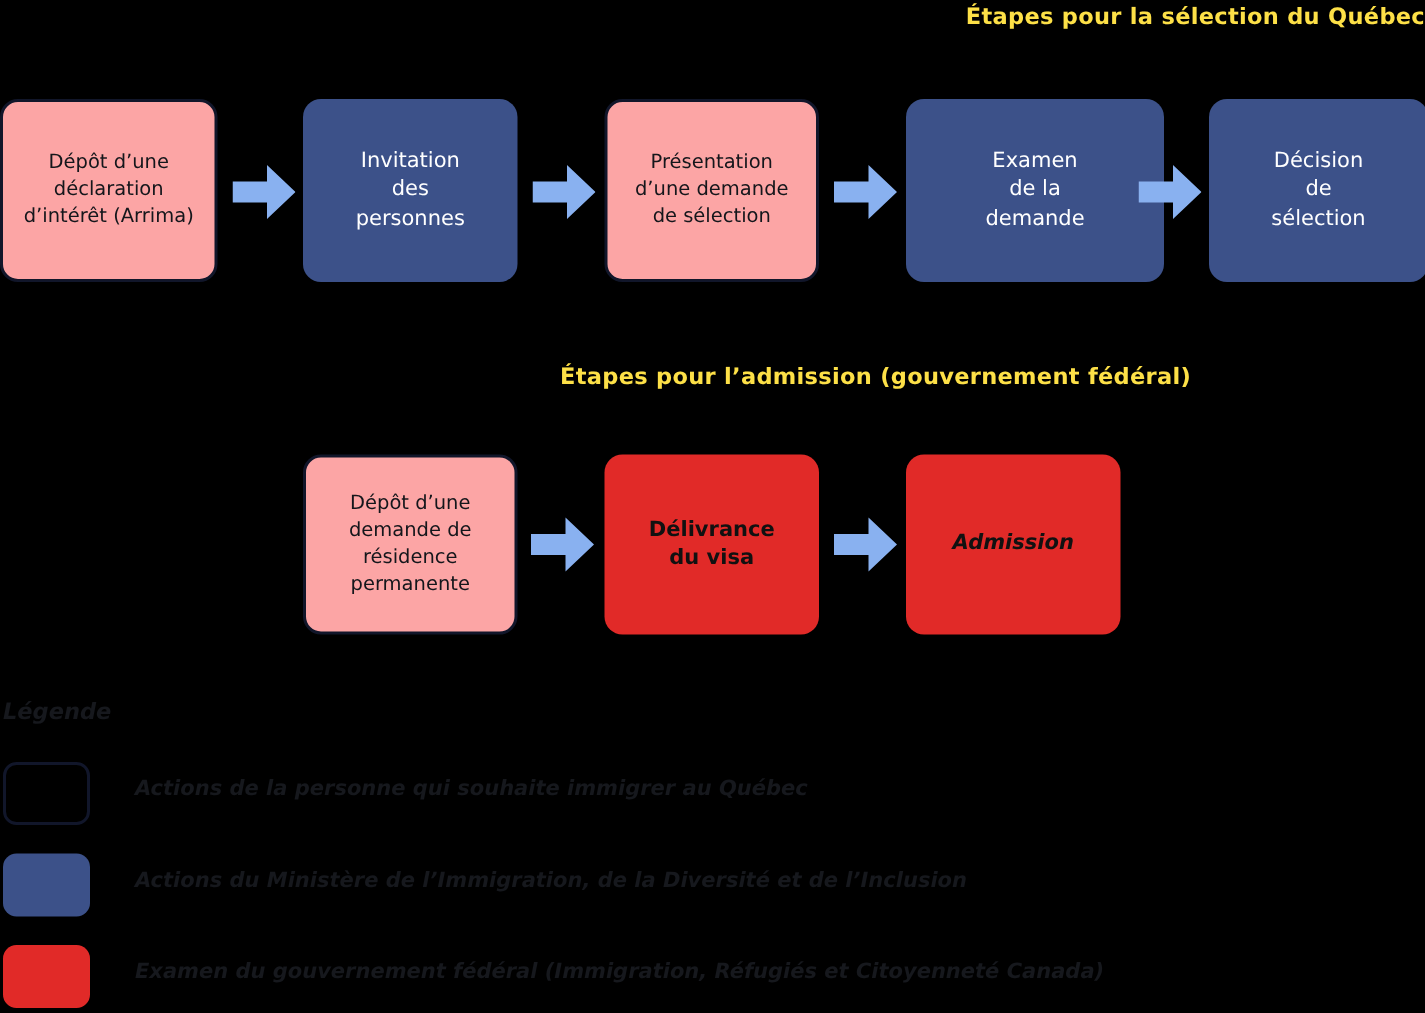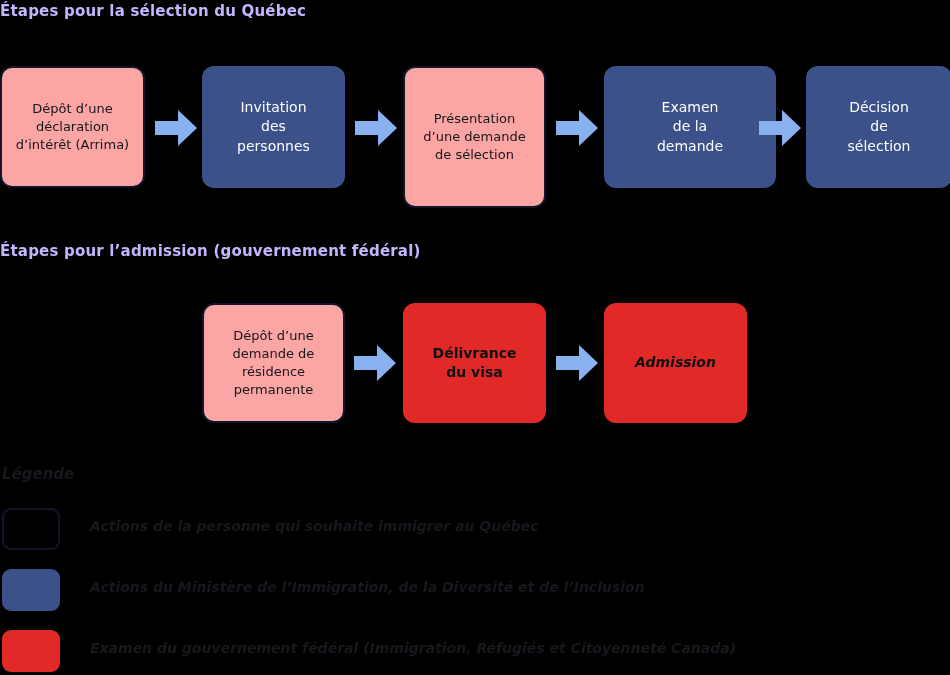--- a/index.html
+++ b/index.html
@@ -17,24 +17,24 @@
   .canvas {
     position: absolute;
     left: 0; top: 0;
     width: 950px;
     height: 675px;
   }
 
   
   .section-title {
     position: absolute;
-    text-align: left;
+    text-align: right;
     font-size: 15px;
     font-weight: bold;
-    color: #c4b5fd;
+    color: #fde047;
     letter-spacing: 0.2px;
     white-space: nowrap;
   }
   #title-selection { left: 0; top: 2px; width: 950px; }
   #title-admission { left: 0; top: 242px; width: 794px; }
 
   
   .node {
     position: absolute;
     border-radius: 12px;
@@ -144,21 +144,21 @@
 des
 personnes</span>
   </div>
 
   <div class="arrow" style="left:355px; top:108px;">
     <svg viewBox="0 0 42 40" xmlns="http://www.w3.org/2000/svg" aria-hidden="true">
       <path d="M0 13 H23 V2 L42 20 L23 38 V27 H0 Z" fill="#89b1f0"></path>
     </svg>
   </div>
 
-  <div class="node person" style="left:403px; top:66px; width:143px; height:142px;text-align:center;">
+  <div class="node person" style="left:403px; top:66px; width:143px; height:122px;text-align:center;">
     <span class="node-label">Présentation
 d’une demande
 de sélection</span>
   </div>
 
   <div class="arrow" style="left:556px; top:108px;">
     <svg viewBox="0 0 42 40" xmlns="http://www.w3.org/2000/svg" aria-hidden="true">
       <path d="M0 13 H23 V2 L42 20 L23 38 V27 H0 Z" fill="#89b1f0"></path>
     </svg>
   </div>

